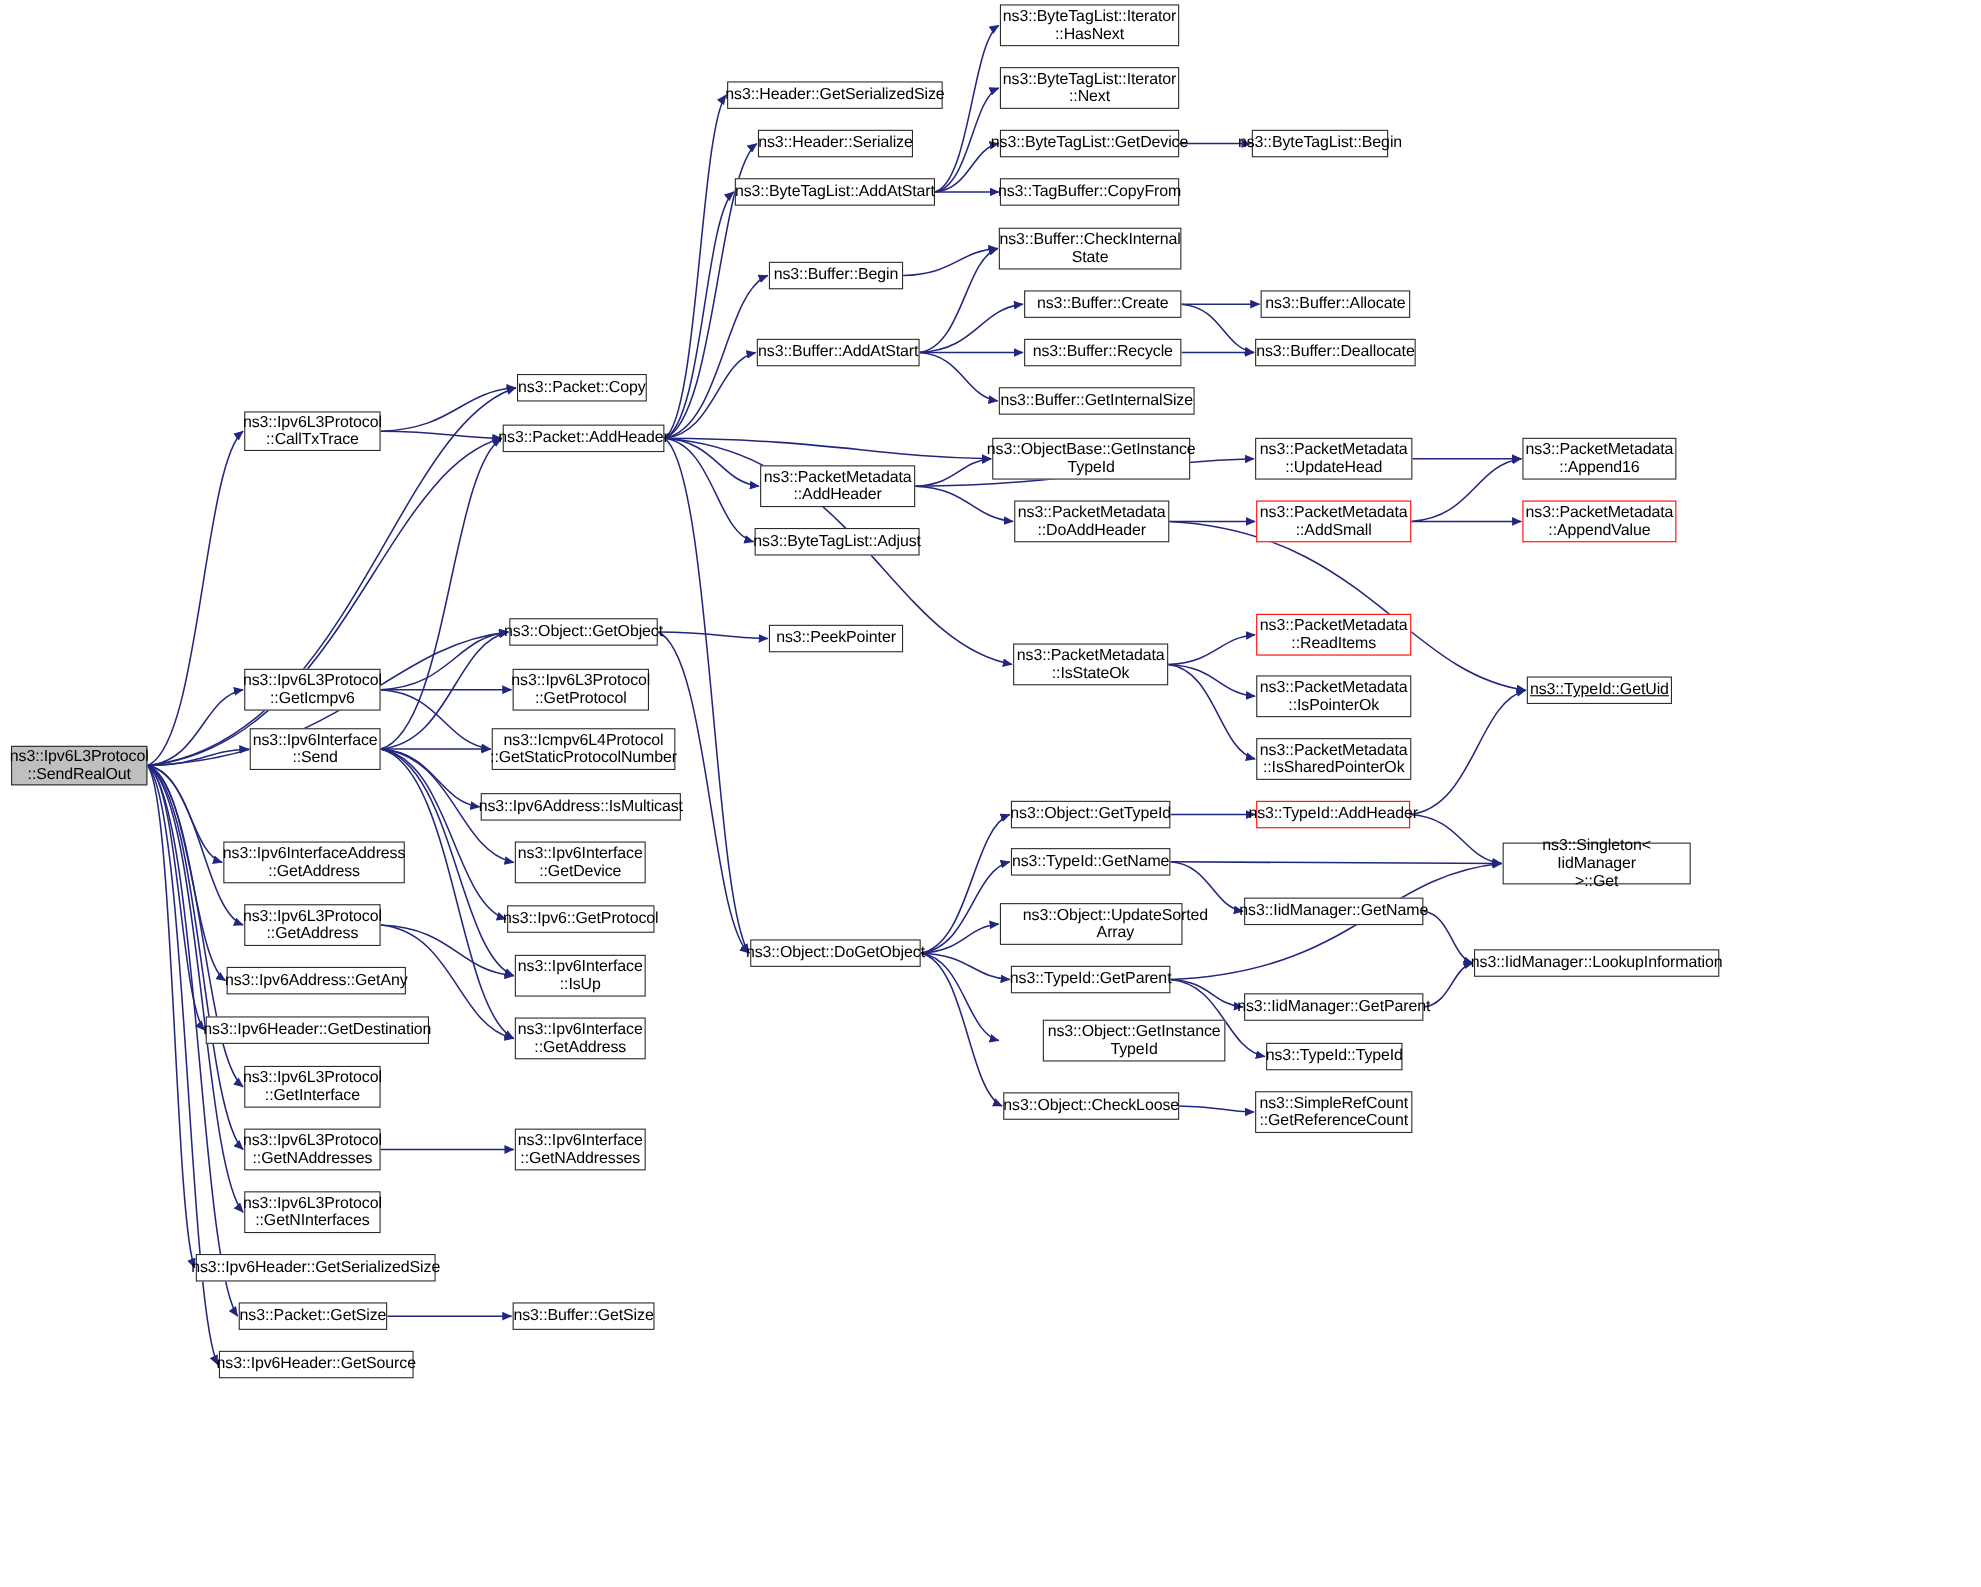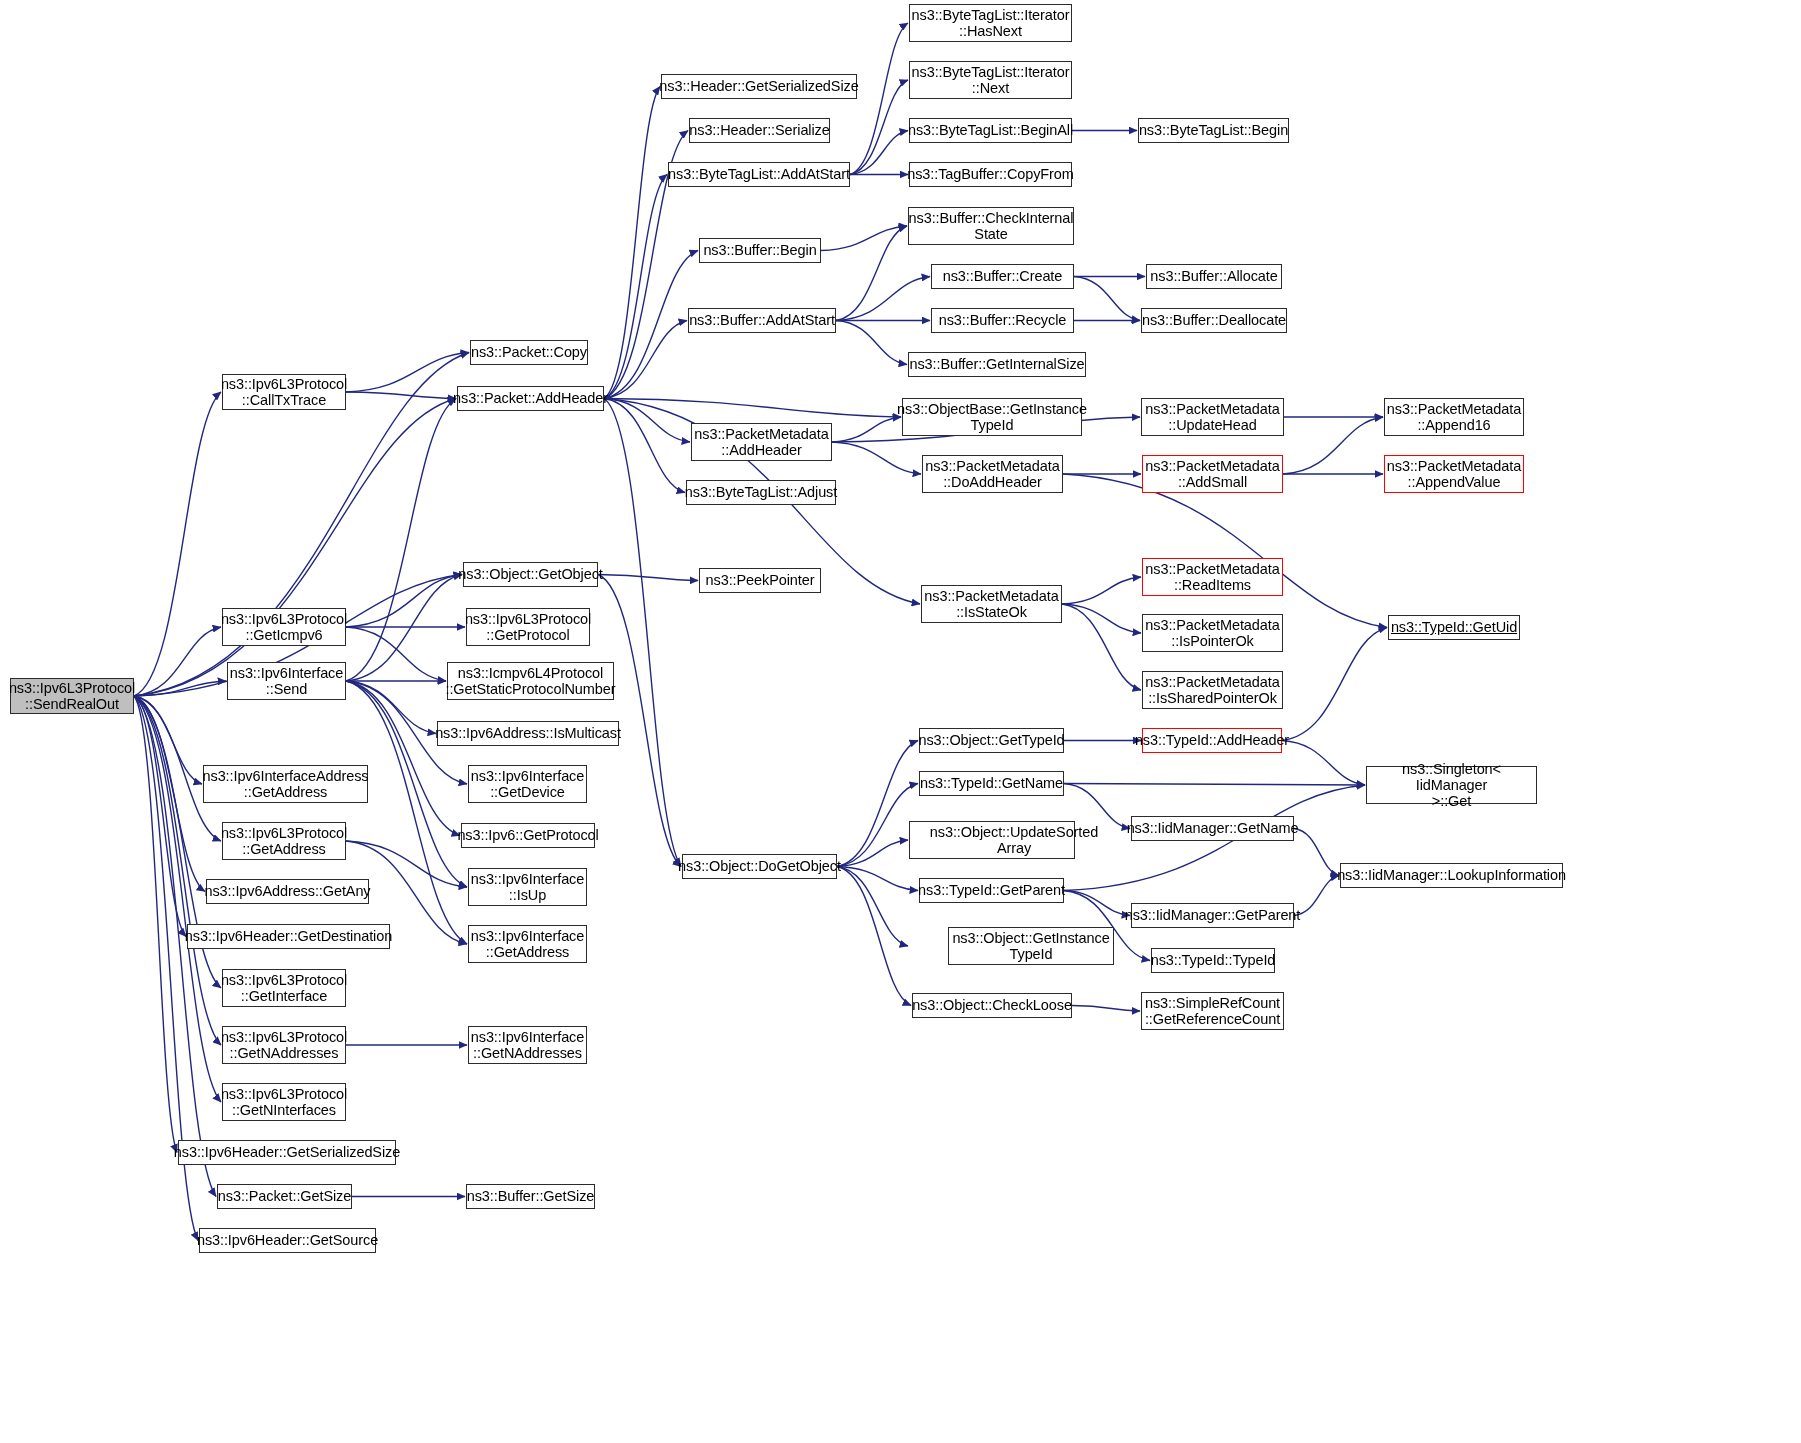--- a/index.html
+++ b/index.html
@@ -153,22 +153,22 @@
 ::CallTxTrace</div>
       <div class="node" style="left: 470px; top: 340px; width: 118px; height: 25px;">ns3::Packet::Copy</div>
       <div class="node" style="left: 457px; top: 386px; width: 147px; height: 25px;">ns3::Packet::AddHeader</div>
       <div class="node" style="left: 661px; top: 74px; width: 196px; height: 25px;">ns3::Header::GetSerializedSize</div>
       <div class="node" style="left: 689px; top: 118px; width: 141px; height: 25px;">ns3::Header::Serialize</div>
       <div class="node" style="left: 668px; top: 162px; width: 182px; height: 25px;">ns3::ByteTagList::AddAtStart</div>
       <div class="node" style="left: 909px; top: 4px; width: 163px; height: 38px;">ns3::ByteTagList::Iterator
 ::HasNext</div>
       <div class="node" style="left: 909px; top: 61px; width: 163px; height: 38px;">ns3::ByteTagList::Iterator
 ::Next</div>
-      <div class="node" style="left: 909px; top: 118px; width: 163px; height: 25px;">ns3::ByteTagList::BeginAll</div>
-      <div class="node" style="left: 1138px; top: 118px; width: 151px; height: 25px; text-align: center;">ns3::ByteTagList::Begin</div>
+      <div class="node" style="left: 909px; top: 118px; width: 163px; height: 25px;">ns3::ByteTagList::GetDevice</div>
+      <div class="node" style="left: 1138px; top: 118px; width: 124px; height: 25px; text-align: center;">ns3::ByteTagList::Begin</div>
       <div class="node" style="left: 909px; top: 162px; width: 163px; height: 25px;">ns3::TagBuffer::CopyFrom</div>
       <div class="node" style="left: 699px; top: 238px; width: 122px; height: 25px;">ns3::Buffer::Begin</div>
       <div class="node" style="left: 908px; top: 207px; width: 166px; height: 38px;">ns3::Buffer::CheckInternal
 State</div>
       <div class="node" style="left: 688px; top: 308px; width: 148px; height: 25px;">ns3::Buffer::AddAtStart</div>
       <div class="node" style="left: 931px; top: 264px; width: 143px; height: 25px;">ns3::Buffer::Create</div>
       <div class="node" style="left: 1146px; top: 264px; width: 136px; height: 25px;">ns3::Buffer::Allocate</div>
       <div class="node" style="left: 931px; top: 308px; width: 143px; height: 25px;">ns3::Buffer::Recycle</div>
       <div class="node" style="left: 1141px; top: 308px; width: 146px; height: 25px;">ns3::Buffer::Deallocate</div>
       <div class="node" style="left: 908px; top: 352px; width: 178px; height: 25px;">ns3::Buffer::GetInternalSize</div>

